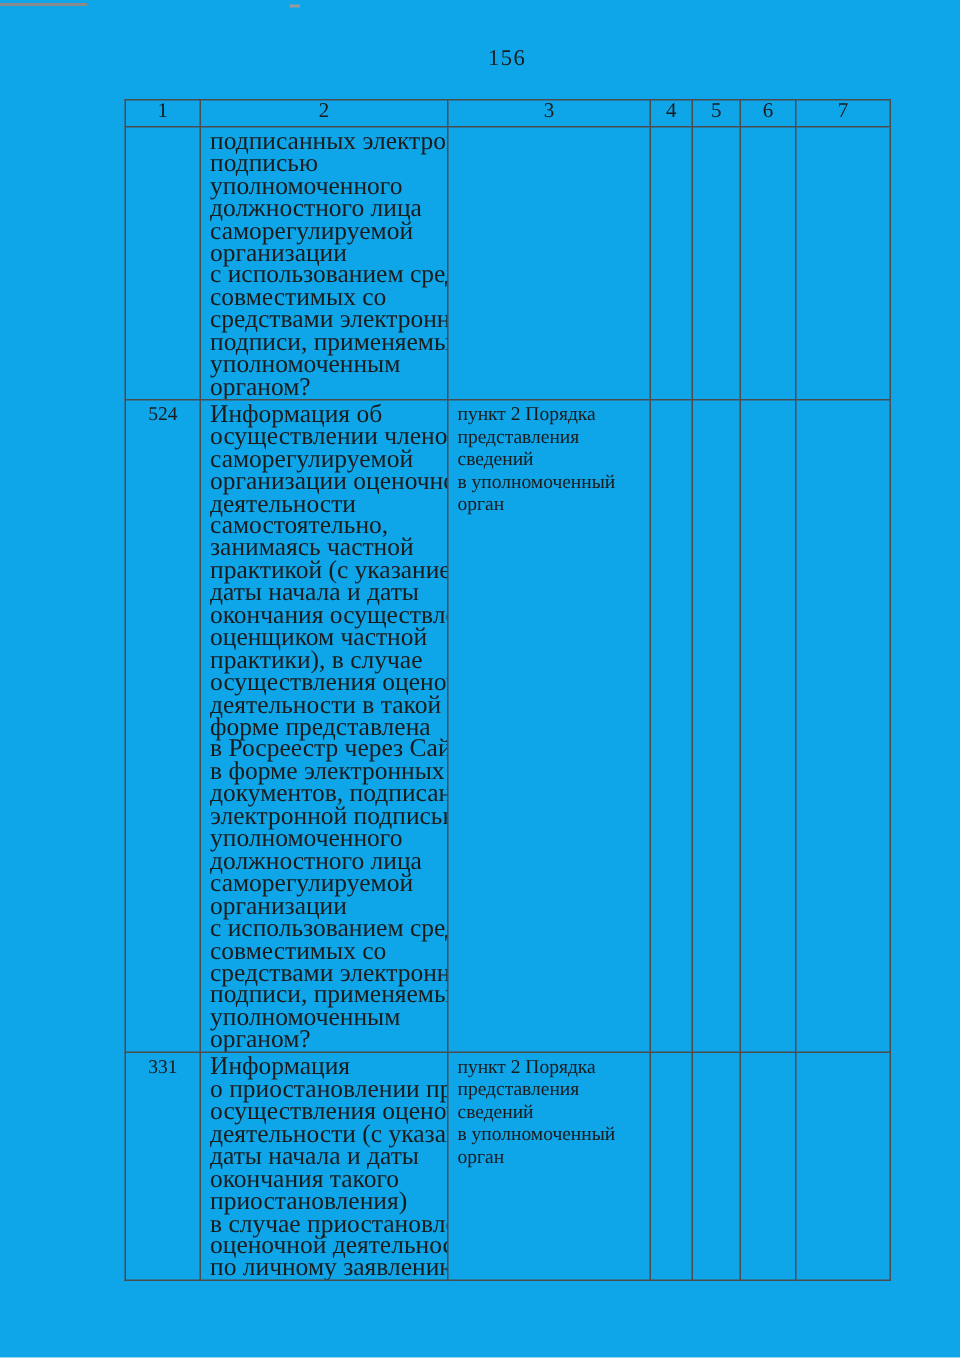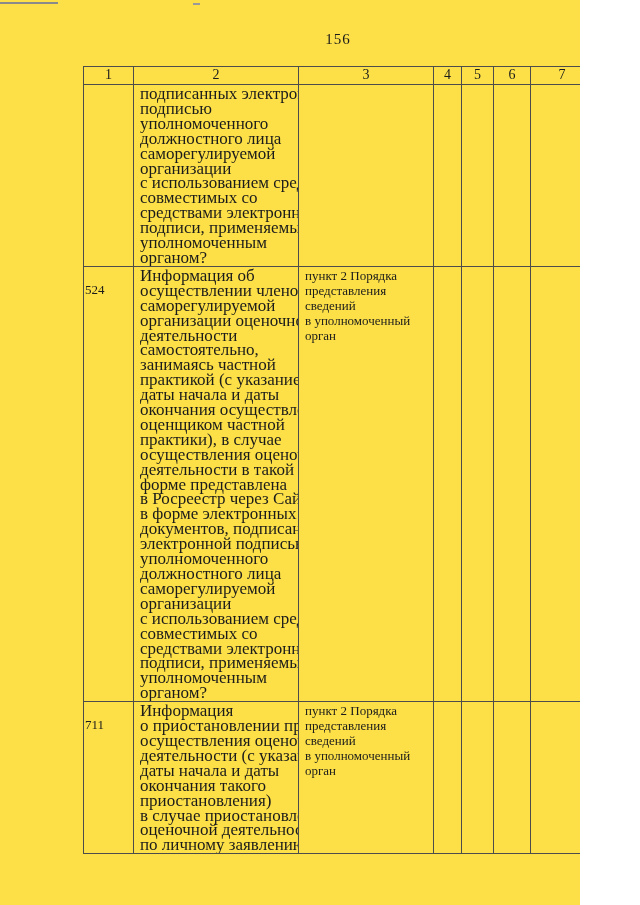--- a/index.html
+++ b/index.html
@@ -2,23 +2,23 @@
 <html><head>
 <meta charset="utf-8">
 <style>
   html, body {
     margin: 0;
     padding: 0;
     background: #ffffff;
   }
   .page {
     position: relative;
-    width: 580px;
+    width: 640px;
     height: 905px;
-    background: #fde047;
+    background: #0ea5e9;
     font-family: "Liberation Serif", "DejaVu Serif", serif;
     color: #1b1b1b;
     overflow: hidden;
   }
   .scan-artifact-1 {
     position: absolute;
     left: 0; top: 2px;
     width: 58px; height: 2px;
     background: #8a8a8a;
   }
@@ -51,23 +51,24 @@
     overflow: hidden;
   }
   th.hdr {
     height: 17px;
     text-align: center;
     font-size: 14px;
     line-height: 16px;
     padding: 0;
   }
   td.num {
+    text-align: center;
     font-size: 13px;
     line-height: 14.9px;
-    padding-top: 16px;
+    padding-top: 2px;
     white-space: pre;
   }
   td.desc {
     font-size: 17px;
     line-height: 14.9px;
     padding: 2px 1px 0 6px;
     white-space: pre;
   }
   td.basis {
     font-size: 13px;
@@ -168,21 +169,21 @@
 представления
 сведений
 в уполномоченный
 орган</td>
         <td class="empty"></td>
         <td class="empty"></td>
         <td class="empty"></td>
         <td class="empty"></td>
       </tr>
       <tr class="row-525">
-        <td class="num">711</td>
+        <td class="num">331</td>
         <td class="desc">Информация
 о приостановлении права
 осуществления оценочной
 деятельности (с указанием
 даты начала и даты
 окончания такого
 приостановления)
 в случае приостановления
 оценочной деятельности
 по личному заявлению</td>

